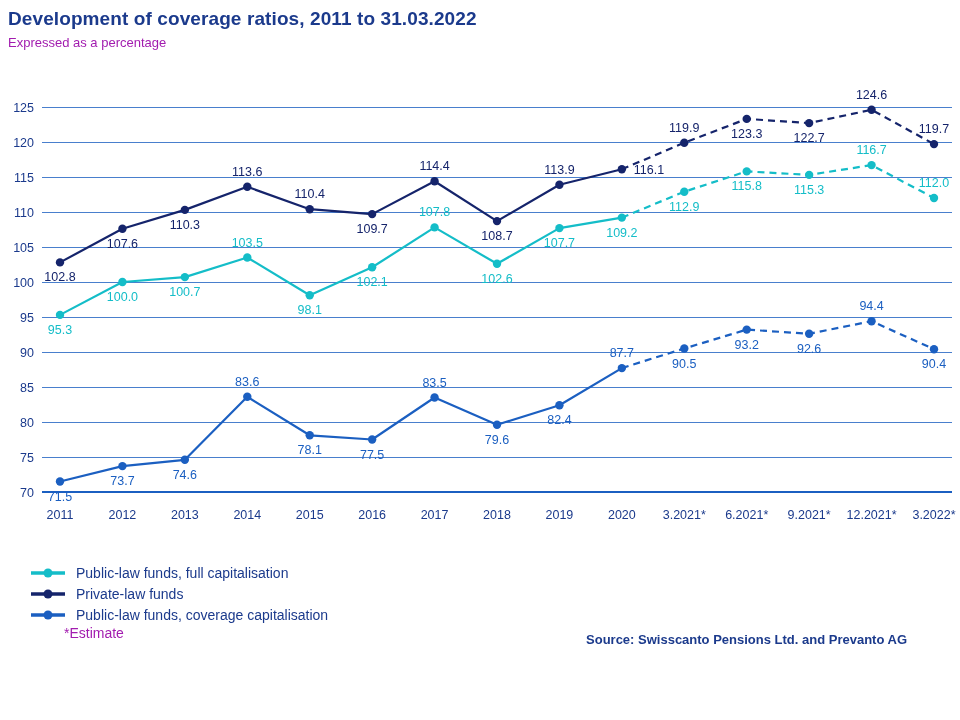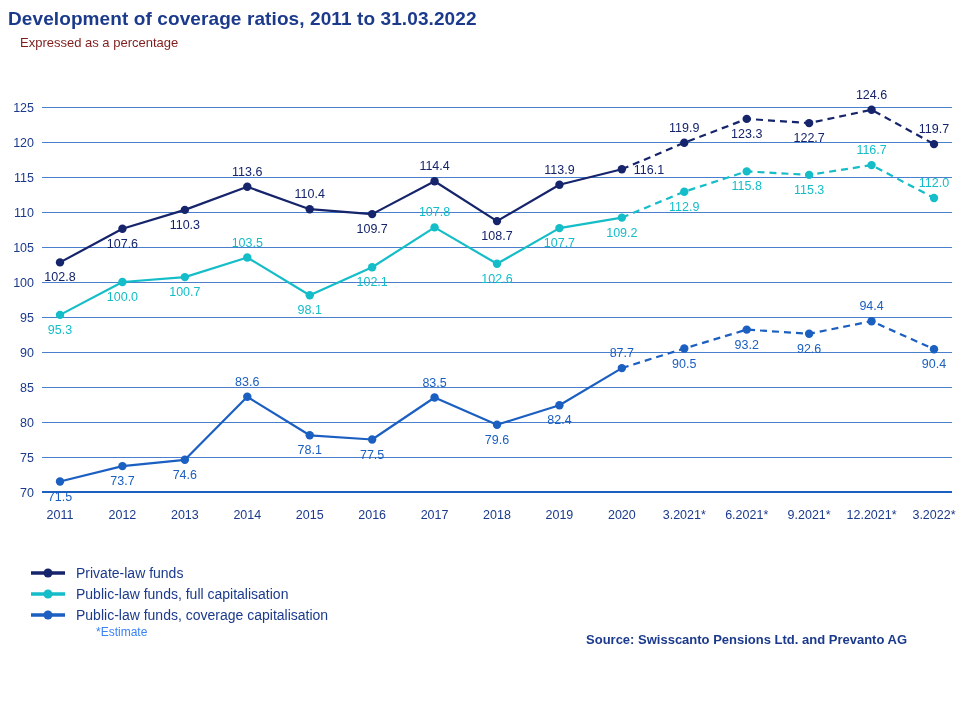--- a/index.html
+++ b/index.html
@@ -23,24 +23,24 @@
     position: absolute;
     left: 8px;
     top: 8px;
     font-size: 19px;
     font-weight: bold;
     color: #1b3a8c;
     letter-spacing: 0.1px;
   }
   .subtitle {
     position: absolute;
-    left: 20px;
+    left: 8px;
     top: 35px;
     font-size: 13px;
-    color: #7f1d1d;
+    color: #a21caf;
   }
   #plot-area {
     position: absolute;
     left: 0;
     top: 60px;
     width: 960px;
     height: 460px;
   }
   svg {
     display: block;
@@ -62,23 +62,23 @@
     height: 14px;
     margin-right: 10px;
     flex: 0 0 36px;
     position: relative;
   }
   .legend-label {
     white-space: nowrap;
     font-size: 14px;
   }
   .estimate-note {
-    margin-left: 66px;
-    font-size: 12px;
-    color: #3b82f6;
+    margin-left: 34px;
+    font-size: 14px;
+    color: #a21caf;
   }
   .source {
     position: absolute;
     right: 13px;
     top: 632px;
     font-size: 13px;
     color: #1b3a8c;
     font-weight: bold;
   }
 </style>
@@ -226,34 +226,34 @@
         <text x="871.5714285714286" y="250.19999999999993" text-anchor="middle" font-size="12.5" fill="#1b5fc1" font-family="&quot;Liberation Sans&quot;, sans-serif">94.4</text>
         <circle cx="934" cy="289.19999999999993" r="4.2" fill="#1b5fc1"></circle>
         <text x="934" y="308.19999999999993" text-anchor="middle" font-size="12.5" fill="#1b5fc1" font-family="&quot;Liberation Sans&quot;, sans-serif">90.4</text>
       </svg>
   </div>
 
   <div class="legend">
     <div class="legend-row">
       <span class="legend-swatch">
         <svg width="36" height="14">
+          <line x1="1" y1="7" x2="35" y2="7" stroke="#14bdc8" stroke-width="3.5"></line>
+          <circle cx="18" cy="7" r="4.5" fill="#14bdc8"></circle>
+        </svg>
+      </span>
+      <span class="legend-label">Public-law funds, full capitalisation</span>
+    </div>
+    <div class="legend-row">
+      <span class="legend-swatch">
+        <svg width="36" height="14">
           <line x1="1" y1="7" x2="35" y2="7" stroke="#15246b" stroke-width="3.5"></line>
           <circle cx="18" cy="7" r="4.5" fill="#15246b"></circle>
         </svg>
       </span>
       <span class="legend-label">Private-law funds</span>
-    </div>
-    <div class="legend-row">
-      <span class="legend-swatch">
-        <svg width="36" height="14">
-          <line x1="1" y1="7" x2="35" y2="7" stroke="#14bdc8" stroke-width="3.5"></line>
-          <circle cx="18" cy="7" r="4.5" fill="#14bdc8"></circle>
-        </svg>
-      </span>
-      <span class="legend-label">Public-law funds, full capitalisation</span>
     </div>
     <div class="legend-row">
       <span class="legend-swatch">
         <svg width="36" height="14">
           <line x1="1" y1="7" x2="35" y2="7" stroke="#1b5fc1" stroke-width="3.5"></line>
           <circle cx="18" cy="7" r="4.5" fill="#1b5fc1"></circle>
         </svg>
       </span>
       <span class="legend-label">Public-law funds, coverage capitalisation</span>
     </div>

